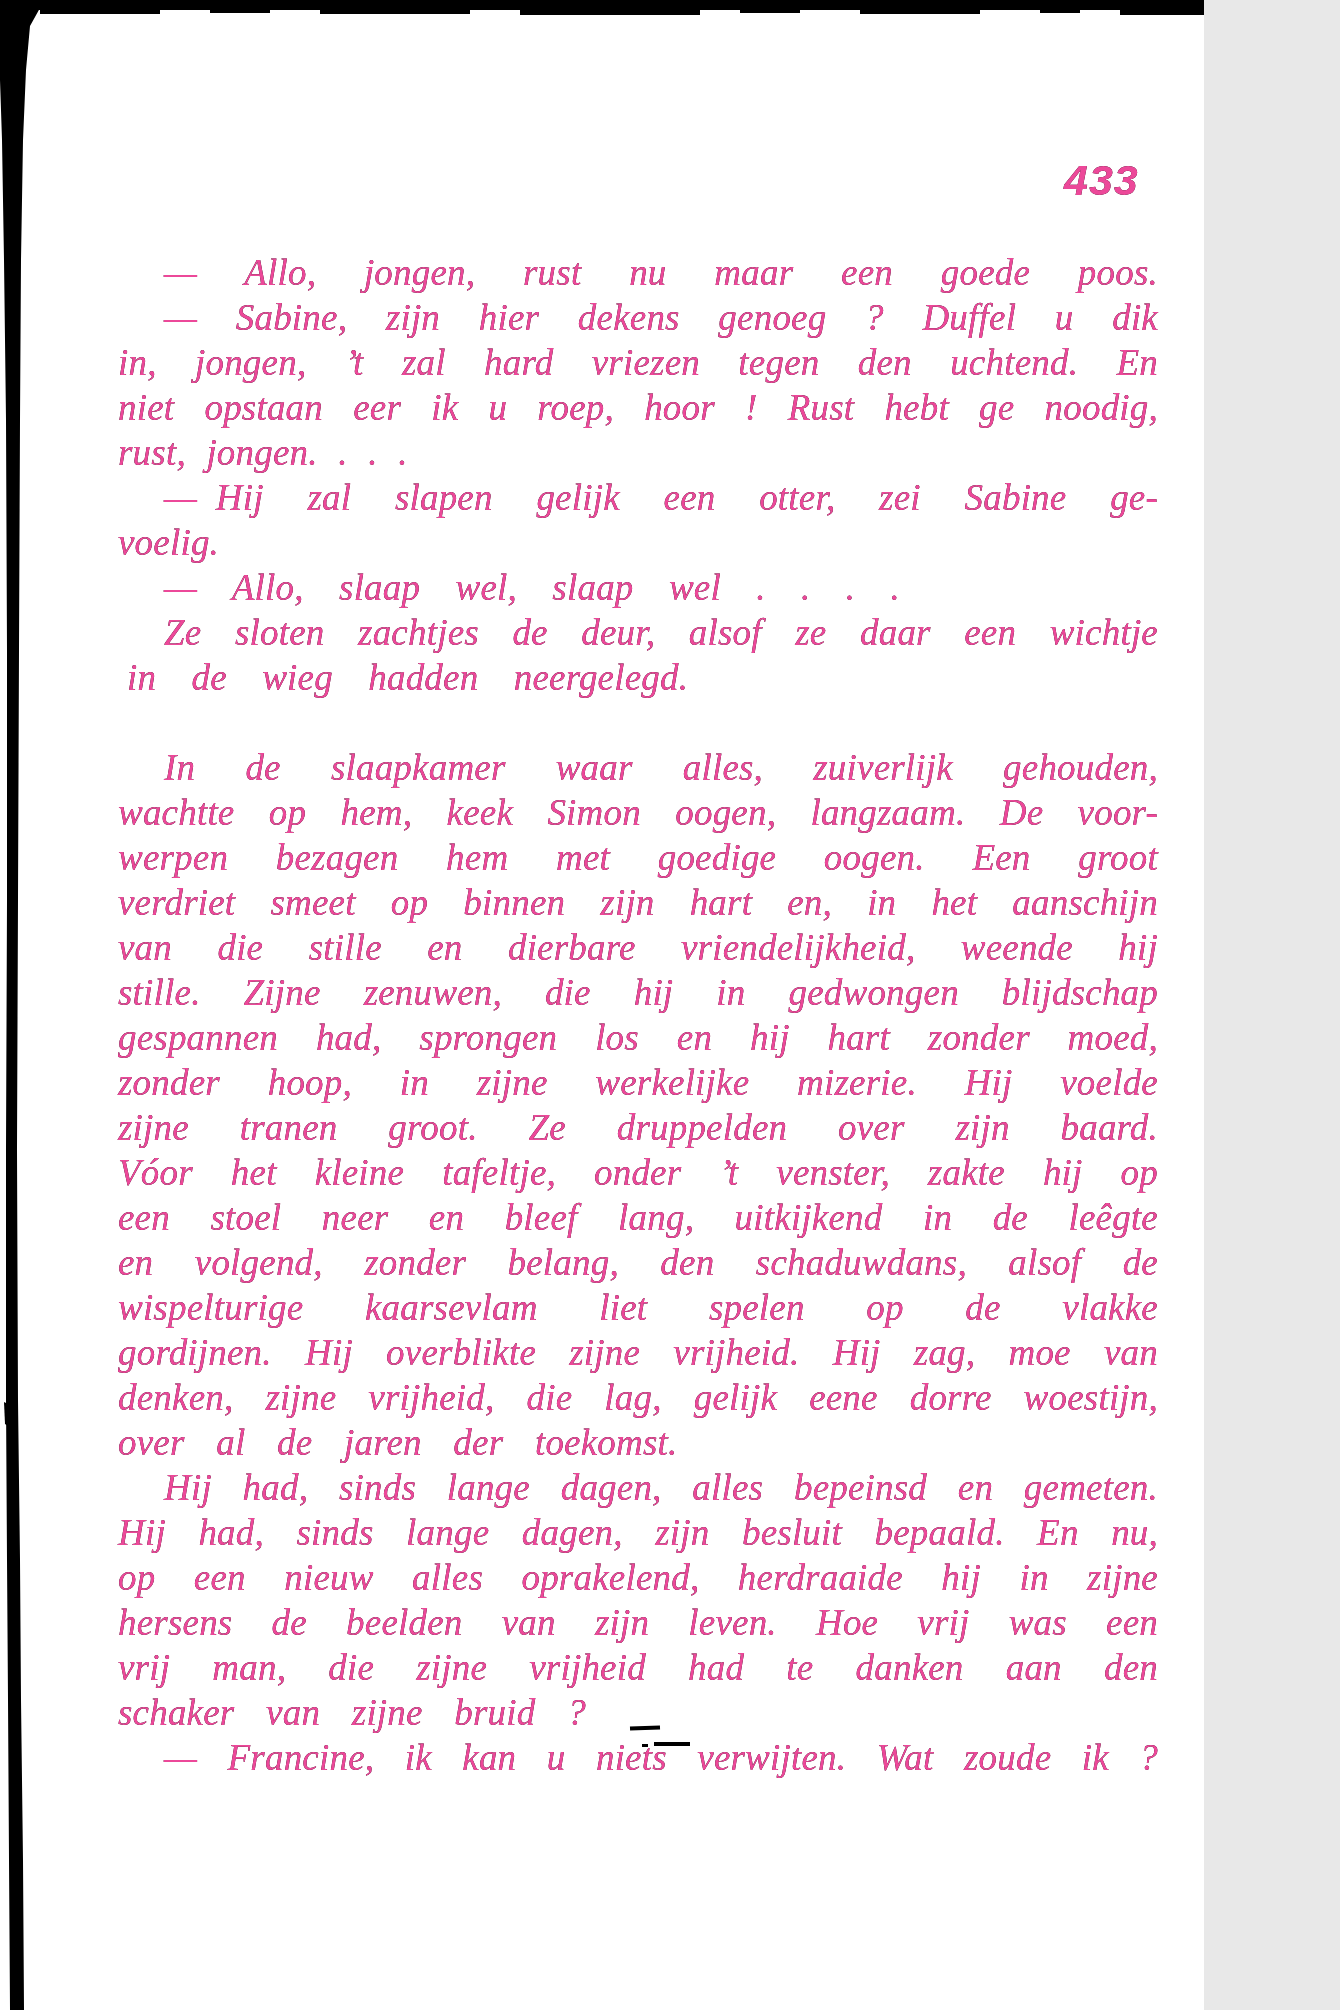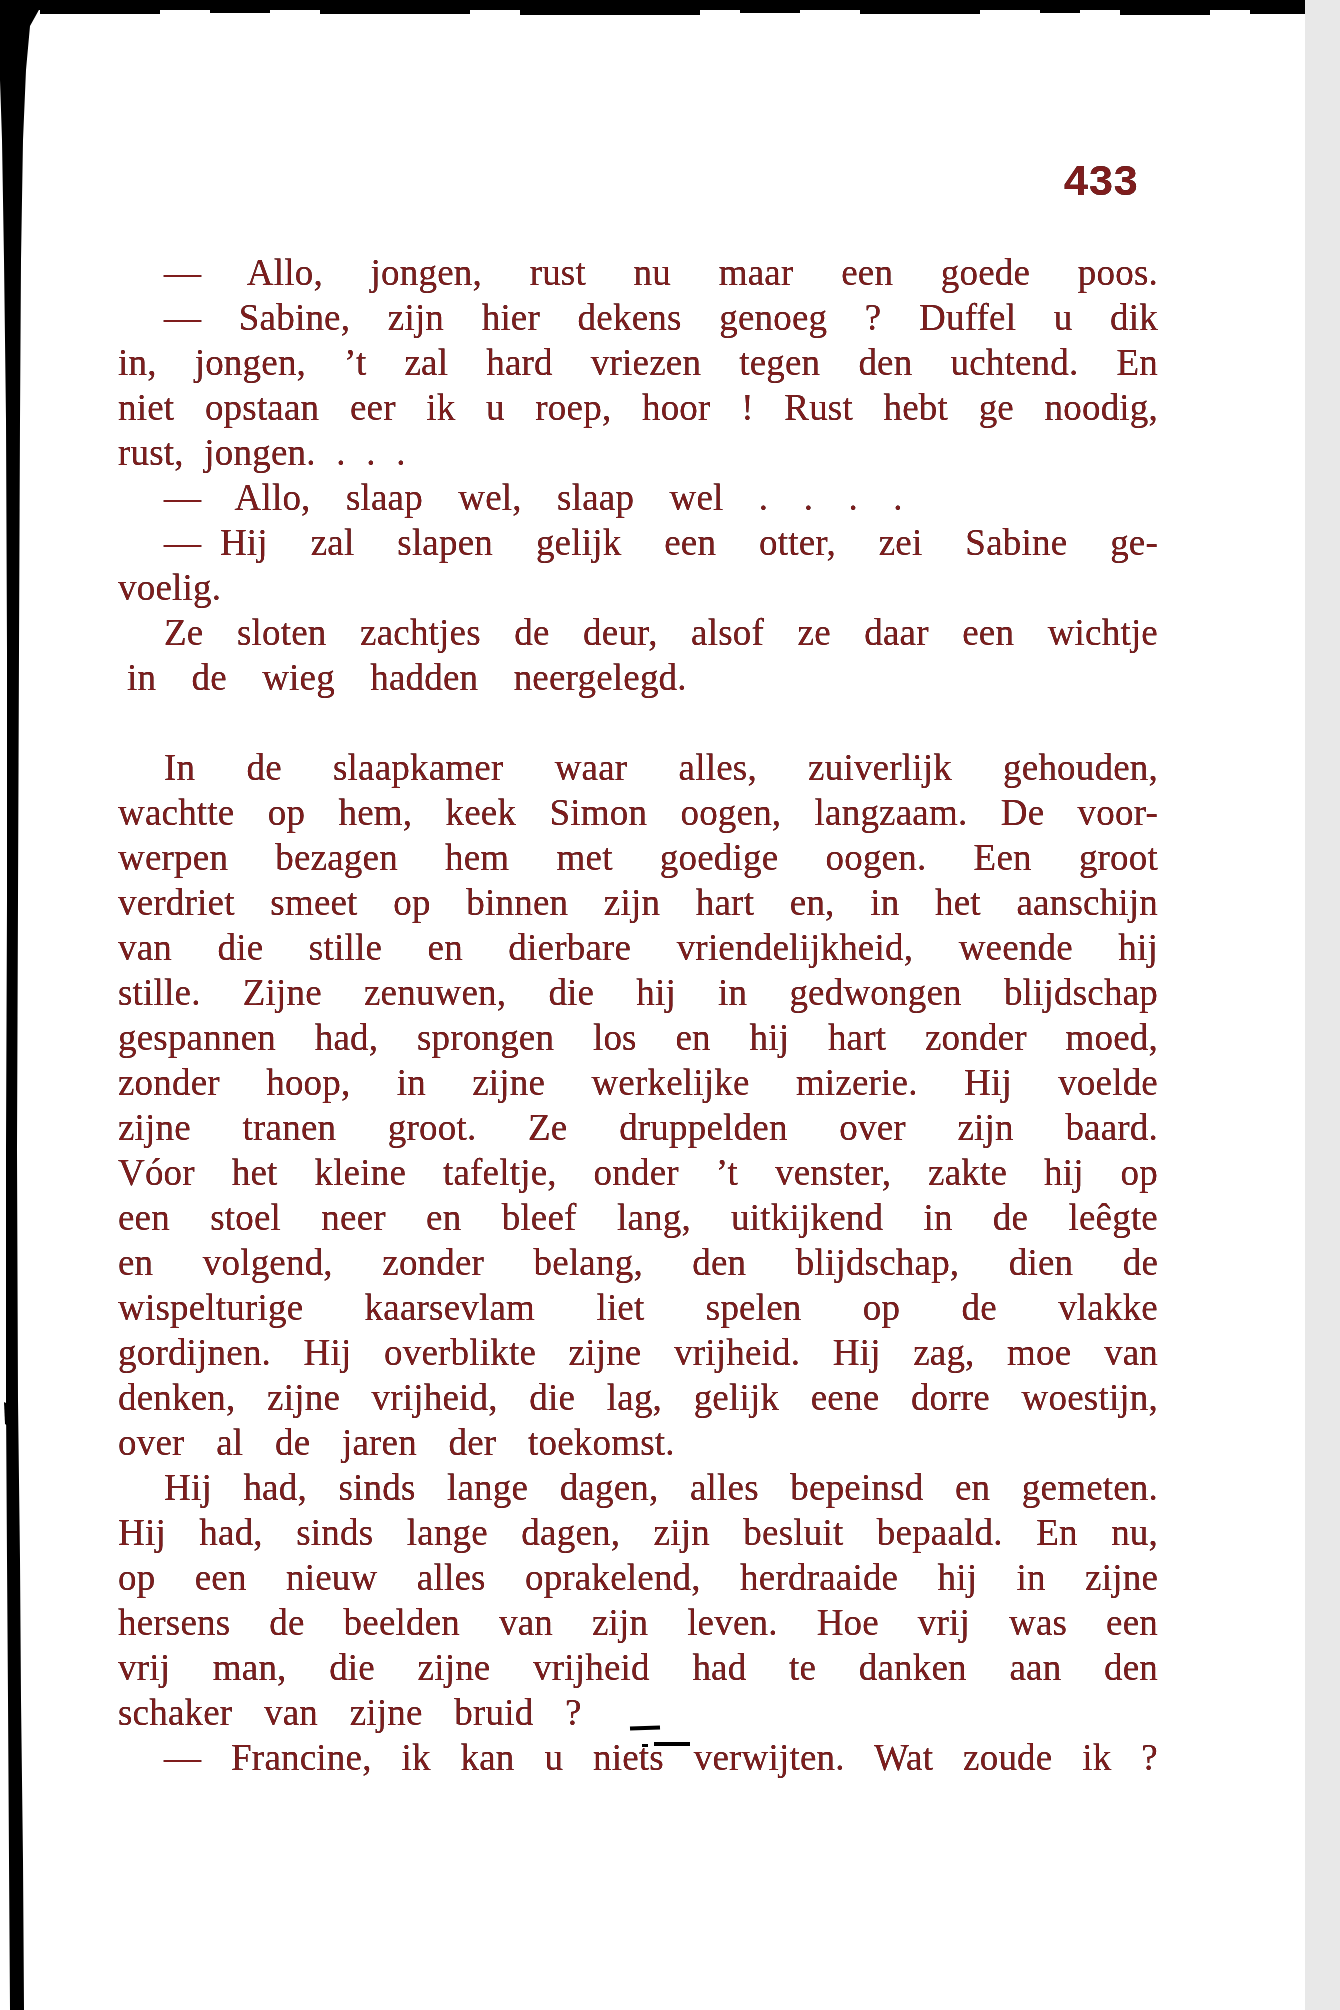--- a/index.html
+++ b/index.html
@@ -1,19 +1,20 @@
 <!DOCTYPE html>
 <html><head>
 <meta charset="utf-8">
 <style>
   html,body{margin:0;padding:0;background:#e8e8e8;}
   .page{
-    position:relative;width:1305px;height:2010px;background:#ffffff;
-    overflow:hidden;color:#7f1d1d;
+    position:relative;width:1204px;height:2010px;background:#ffffff;
+    overflow:hidden;color:#ec4899;
     font-family:"Liberation Serif","DejaVu Serif",serif;
+    font-style:italic;
   }
   
   .scan-top{position:absolute;top:0;left:0;width:1340px;height:10px;background:#000;}
   .scan-dash{position:absolute;background:#000;}
   
   .page-number{
     position:absolute;left:1064px;top:156px;
     font-family:"Liberation Sans","DejaVu Sans",sans-serif;
     font-weight:600;font-size:43px;letter-spacing:1px;
     text-shadow:0 0 0.6px #000;
@@ -62,43 +63,43 @@
       <div class="para">
         <div class="line first">— Allo, jongen, rust nu maar een goede poos.</div>
       </div>
       <div class="para">
         <div class="line first">— Sabine, zijn hier dekens genoeg ? Duffel u dik</div>
         <div class="line">in, jongen, ’t zal hard vriezen tegen den uchtend. En</div>
         <div class="line">niet opstaan eer ik u roep, hoor ! Rust hebt ge noodig,</div>
         <div class="line last" style="word-spacing: 0.3em;">rust, jongen. . . .</div>
       </div>
       <div class="para">
-        <div class="line first last" style="word-spacing: 0.7em;">— Allo, slaap wel, slaap wel . . . .</div>
+        <div class="line first">— Hij zal slapen gelijk een otter, zei Sabine ge-</div>
+        <div class="line last">voelig.</div>
       </div>
       <div class="para">
-        <div class="line first">— Hij zal slapen gelijk een otter, zei Sabine ge-</div>
-        <div class="line last">voelig.</div>
+        <div class="line first last" style="word-spacing: 0.7em;">— Allo, slaap wel, slaap wel . . . .</div>
       </div>
       <div class="para">
         <div class="line first">Ze sloten zachtjes de deur, alsof ze daar een wichtje</div>
         <div class="line last" style="word-spacing: 0.7em; margin-left: 9px;">in de wieg hadden neergelegd.</div>
       </div>
       <div class="para gap-before">
         <div class="line first">In de slaapkamer waar alles, zuiverlijk gehouden,</div>
         <div class="line">wachtte op hem, keek Simon oogen, langzaam. De voor-</div>
         <div class="line">werpen bezagen hem met goedige oogen. Een groot</div>
         <div class="line">verdriet smeet op binnen zijn hart en, in het aanschijn</div>
         <div class="line">van die stille en dierbare vriendelijkheid, weende hij</div>
         <div class="line">stille. Zijne zenuwen, die hij in gedwongen blijdschap</div>
         <div class="line">gespannen had, sprongen los en hij hart zonder moed,</div>
         <div class="line">zonder hoop, in zijne werkelijke mizerie. Hij voelde</div>
         <div class="line">zijne tranen groot. Ze druppelden over zijn baard.</div>
         <div class="line">Vóor het kleine tafeltje, onder ’t venster, zakte hij op</div>
         <div class="line">een stoel neer en bleef lang, uitkijkend in de leêgte</div>
-        <div class="line">en volgend, zonder belang, den blijdschap, dien de</div>
+        <div class="line">en volgend, zonder belang, den schaduwdans, alsof de</div>
         <div class="line">wispelturige kaarsevlam liet spelen op de vlakke</div>
         <div class="line">gordijnen. Hij overblikte zijne vrijheid. Hij zag, moe van</div>
         <div class="line">denken, zijne vrijheid, die lag, gelijk eene dorre woestijn,</div>
         <div class="line last" style="word-spacing: 0.6em;">over al de jaren der toekomst.</div>
       </div>
       <div class="para">
         <div class="line first">Hij had, sinds lange dagen, alles bepeinsd en gemeten.</div>
         <div class="line">Hij had, sinds lange dagen, zijn besluit bepaald. En nu,</div>
         <div class="line">op een nieuw alles oprakelend, herdraaide hij in zijne</div>
         <div class="line">hersens de beelden van zijn leven. Hoe vrij was een</div>

